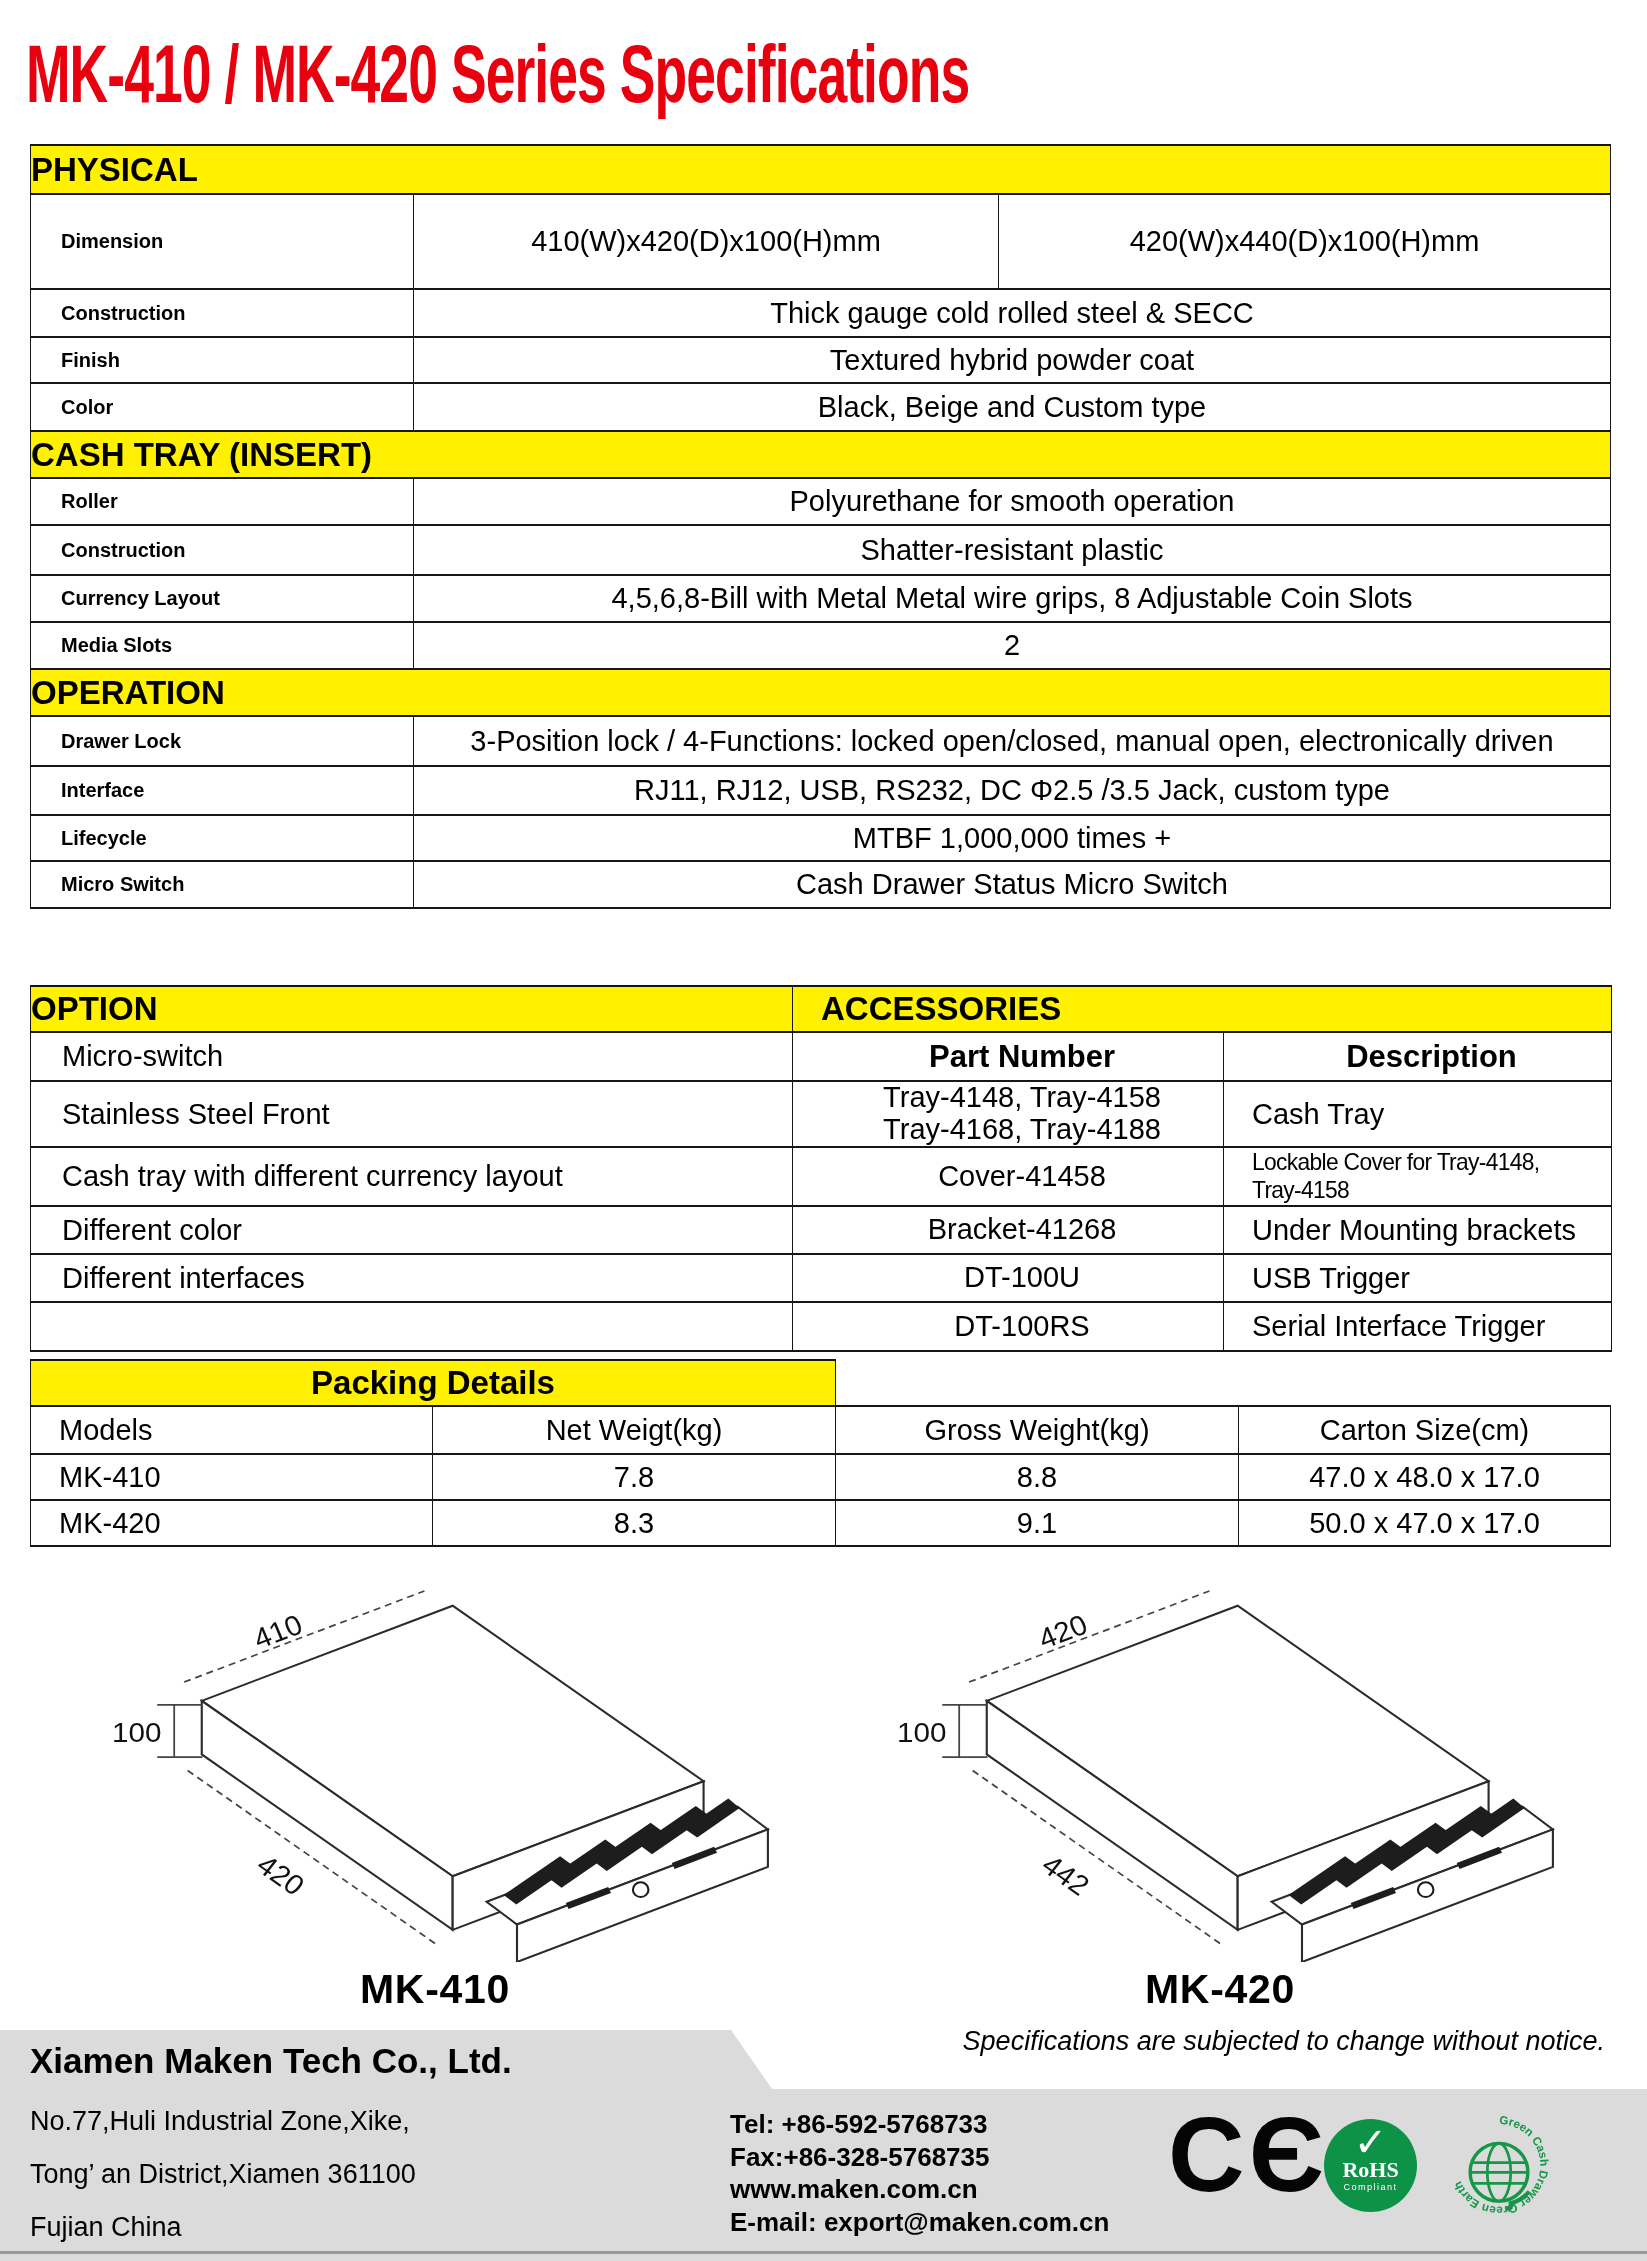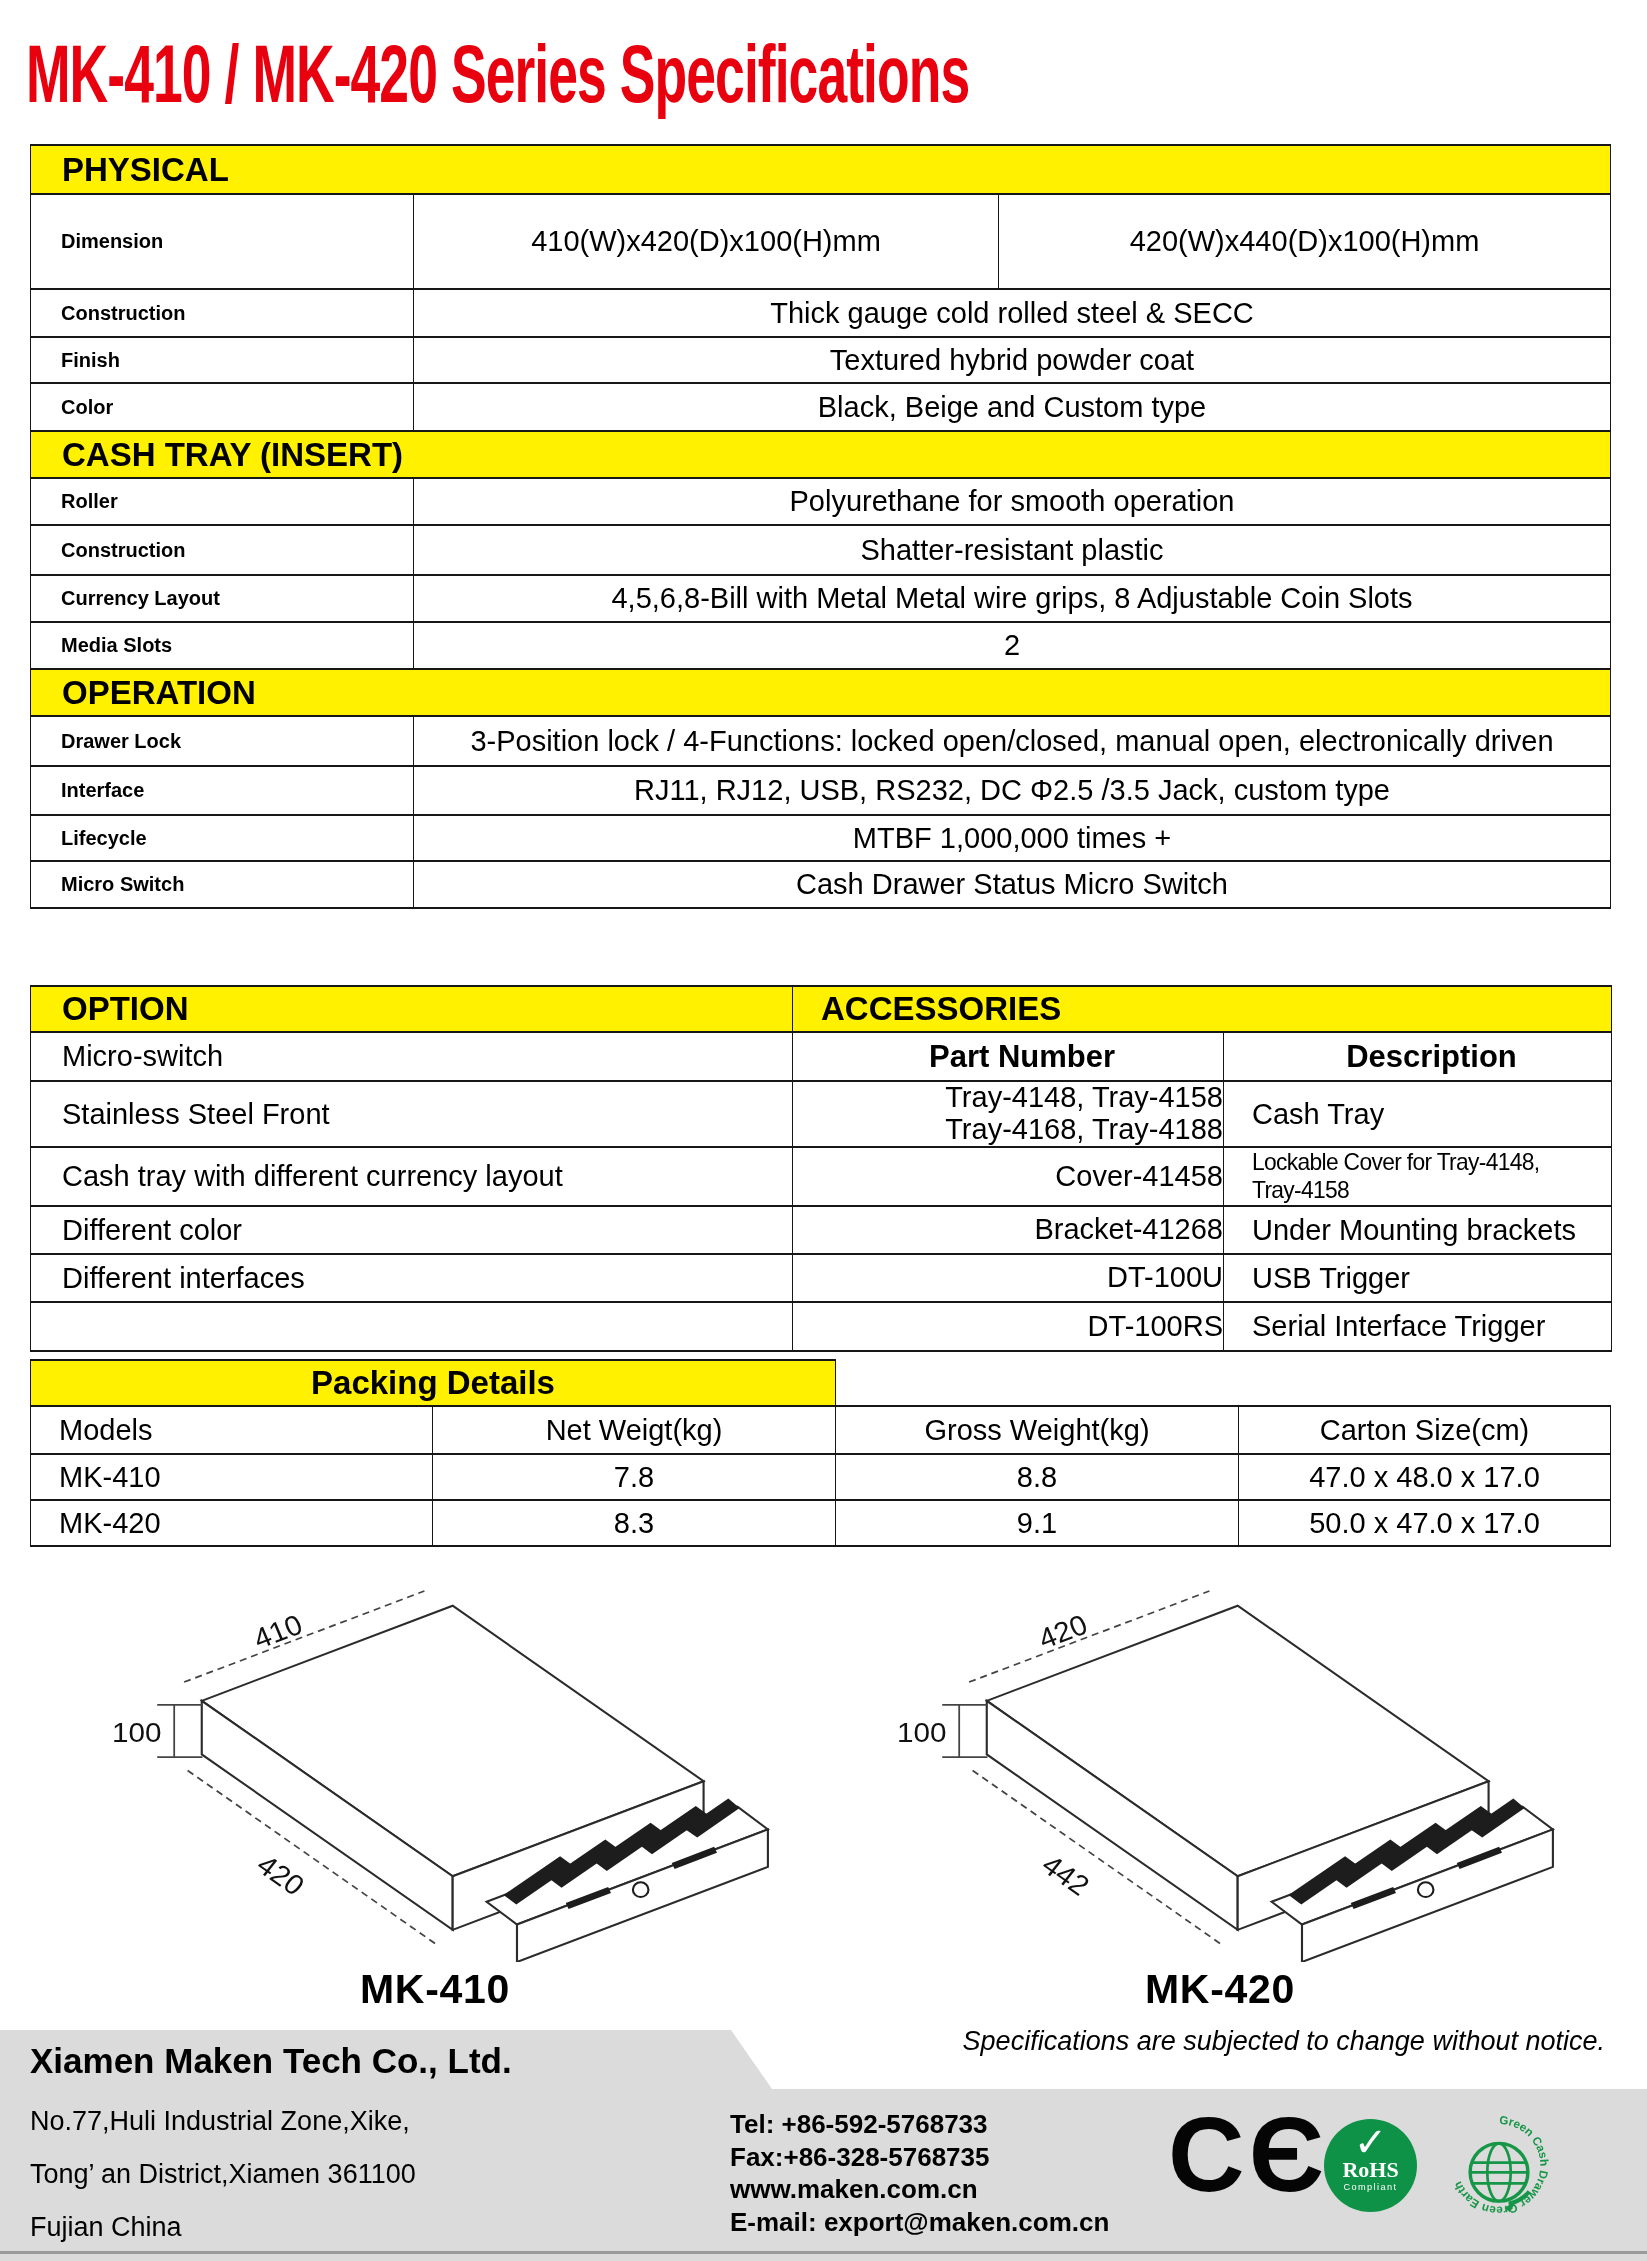--- a/index.html
+++ b/index.html
@@ -8,25 +8,25 @@
   
   .title{position:absolute;left:25.5px;top:30px;font-size:81px;font-weight:bold;
          color:#e8000f;white-space:nowrap;letter-spacing:-1.4px;
          transform:scaleX(0.66);transform-origin:left top;line-height:1.1;}
   
   table{border-collapse:collapse;table-layout:fixed;position:absolute;}
   td{border:2.1px solid #161616;border-left-width:1.4px;border-right-width:1.4px;
      font-size:29px;padding:0;vertical-align:middle;overflow:hidden;}
   .lbl{font-weight:bold;text-align:left;padding-left:30px;font-size:20px;}
   .val{text-align:center;}
-  .sect{background:#fff100;font-weight:bold;font-size:33px;text-align:left;padding-left:31px;}
+  .sect{background:#fff100;font-weight:bold;font-size:33px;text-align:left;}
   .modelhead{font-weight:bold;font-size:31px;padding-left:30px;}
   .modelval{text-align:center;font-size:31px;}
   .opt{text-align:left;padding-left:31px;}
-  .part{text-align:right;padding-left:28px;line-height:1.1;}
+  .part{text-align:center;padding-left:28px;line-height:1.1;}
   .parthead{font-weight:bold;font-size:31px;text-align:center;padding-left:28px;}
   .desc{text-align:left;padding-left:28px;}
   .desc-small{font-size:24px;letter-spacing:-0.7px;display:inline-block;transform:scaleX(0.95);transform-origin:left;}
   .center{text-align:center;margin-left:20px;}
   .ghost{border:0 !important;background:#fff;}
   .packmodel{text-align:left;padding-left:28px;}
   
   .drawing{position:absolute;width:728px;top:1587px;}
   .drawing svg{display:block;width:728px;height:375px;}
   .caption{text-align:center;font-size:41px;font-weight:bold;margin-top:4.2px;letter-spacing:0.7px;}

